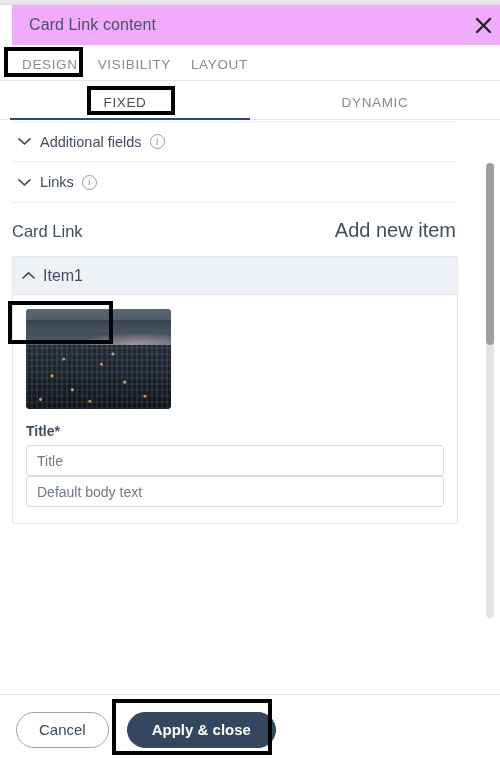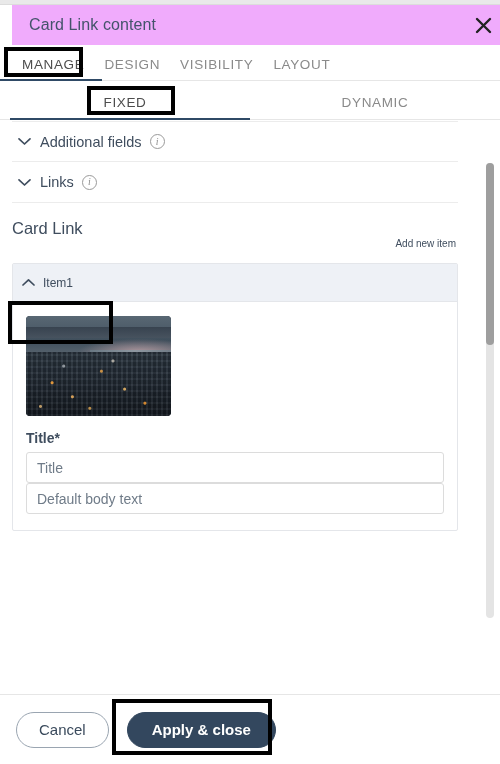--- a/index.html
+++ b/index.html
@@ -168,50 +168,49 @@
     line-height: 1;
     cursor: pointer;
     flex: none;
   }
 
   
   .list-head {
     display: flex;
     align-items: baseline;
     padding: 16px 2px 14px 0;
-    flex-direction: column;
   }
   .list-title {
     font-size: 16.5px;
     color: #3f4d5e;
   }
   .add-new-item {
     margin-left: auto;
-    font-size: 10px;
+    font-size: 20px;
     color: #3f4d5e;
     cursor: pointer;
   }
 
   
   .item-panel {
     border: 1px solid #e4e6ea;
     border-radius: 2px;
     background: #ffffff;
   }
   .item-header {
     height: 38px;
     display: flex;
     align-items: center;
     background: #eef1f6;
     border-bottom: 1px solid #e4e6ea;
     cursor: pointer;
   }
   .item-header .chev { width: 30px; }
   .item-title {
-    font-size: 12px;
+    font-size: 16px;
     color: #3f4d5e;
   }
   .item-content {
     padding: 14px 13px 16px 13px;
   }
   .field-heading {
     font-size: 15.5px;
     color: #3f4d5e;
     margin-bottom: 11px;
   }
@@ -362,21 +361,20 @@
   <span class="dialog-title">Card Link content</span>
   <span class="close-btn">
     <svg width="19" height="19" viewBox="0 0 19 19">
       <line x1="3" y1="3" x2="16" y2="16" stroke="#222" stroke-width="2.4" stroke-linecap="round"></line>
       <line x1="16" y1="3" x2="3" y2="16" stroke="#222" stroke-width="2.4" stroke-linecap="round"></line>
     </svg>
   </span>
 </div>
 
 <div class="tabs-primary">
-  <div class="tab-primary active">MANAGE</div>
   <div class="tab-primary">DESIGN</div>
   <div class="tab-primary">VISIBILITY</div>
   <div class="tab-primary">LAYOUT</div>
 </div>
 
 <div class="tabs-sub">
   <div class="tab-sub active">FIXED</div>
   <div class="tab-sub">DYNAMIC</div>
 </div>
 

